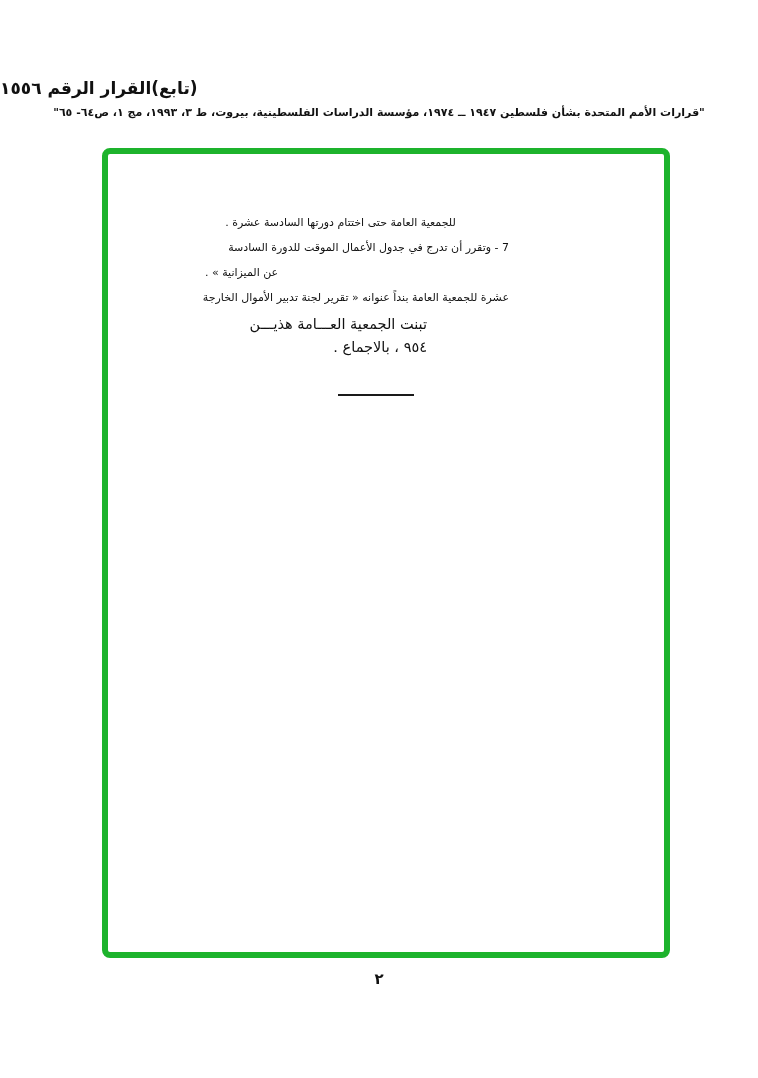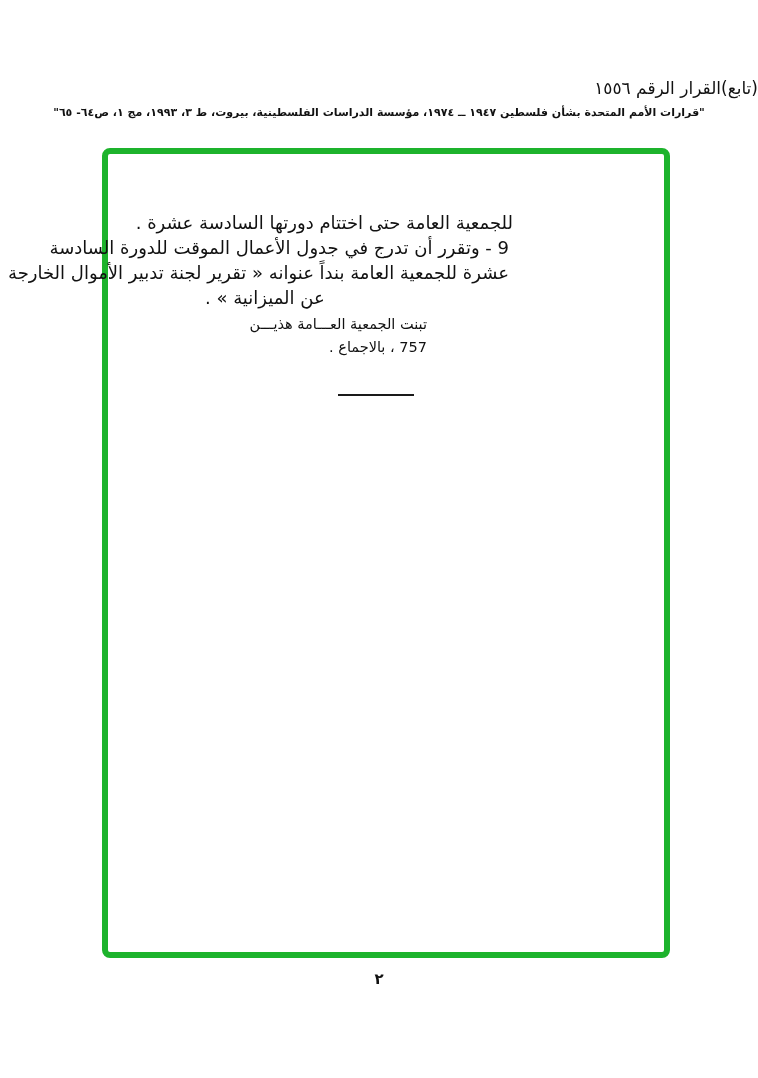--- a/index.html
+++ b/index.html
@@ -14,24 +14,24 @@
     background: #ffffff;
     font-family: "DejaVu Sans", sans-serif;
     overflow: hidden;
     color: #111;
   }
   .doc-title {
     position: absolute;
     top: 78px;
     left: 0;
     right: 0;
-    text-align: right;
+    text-align: left;
     direction: rtl;
     font-size: 17px;
-    font-weight: normal;
+    font-weight: bold;
     letter-spacing: 0.5px;
     white-space: nowrap;
   }
   .doc-citation {
     position: absolute;
     top: 106px;
     left: 0;
     right: 0;
     text-align: center;
     direction: rtl;
@@ -49,21 +49,21 @@
     border-radius: 8px;
     box-sizing: border-box;
     background: transparent;
   }
   .para1 {
     position: absolute;
     left: 168px;
     top: 210px;
     width: 345px;
     direction: rtl;
-    font-size: 18px;
+    font-size: 11px;
     line-height: 25px;
   }
   .para1 .line { white-space: nowrap; }
   .para1 .l-center { text-align: center; }
   .para1 .l-right  { text-align: right; padding-right: 4px; }
   .para1 .l-left   { text-align: left; padding-left: 37px; }
   .para2 {
     position: absolute;
     left: 235px;
     top: 313px;
@@ -99,27 +99,27 @@
 <div class="page">
 
   <div class="doc-title">(تابع)القرار الرقم ١٥٥٦</div>
 
   <div class="doc-citation">"قرارات الأمم المتحدة بشأن فلسطين ١٩٤٧ ــ ١٩٧٤، مؤسسة الدراسات الفلسطينية، بيروت، ط ٣، ١٩٩٣، مج ١، ص٦٤- ٦٥"</div>
 
   <div class="annotation-box" style="border-color: rgb(29, 179, 44);"></div>
 
   <div class="para1">
     <div class="line l-center">للجمعية العامة حتى اختتام دورتها السادسة عشرة .</div>
-    <div class="line l-right">9 - وتقرر أن تدرج في جدول الأعمال الموقت للدورة السادسة</div>
+    <div class="line l-right">7 - وتقرر أن تدرج في جدول الأعمال الموقت للدورة السادسة</div>
+    <div class="line l-left">عن الميزانية » .</div>
     <div class="line l-right">عشرة للجمعية العامة بنداً عنوانه « تقرير لجنة تدبير الأموال الخارجة</div>
-    <div class="line l-left">عن الميزانية » .</div>
   </div>
 
   <div class="para2">
     <div class="line">تبنت الجمعية العـــامة هذيـــن</div>
-    <div class="line">757 ، بالاجماع .</div>
+    <div class="line">٩٥٤ ، بالاجماع .</div>
   </div>
 
   <div class="section-divider"></div>
 
   <div class="page-number">٢</div>
 
 </div>
 
 </body></html>

